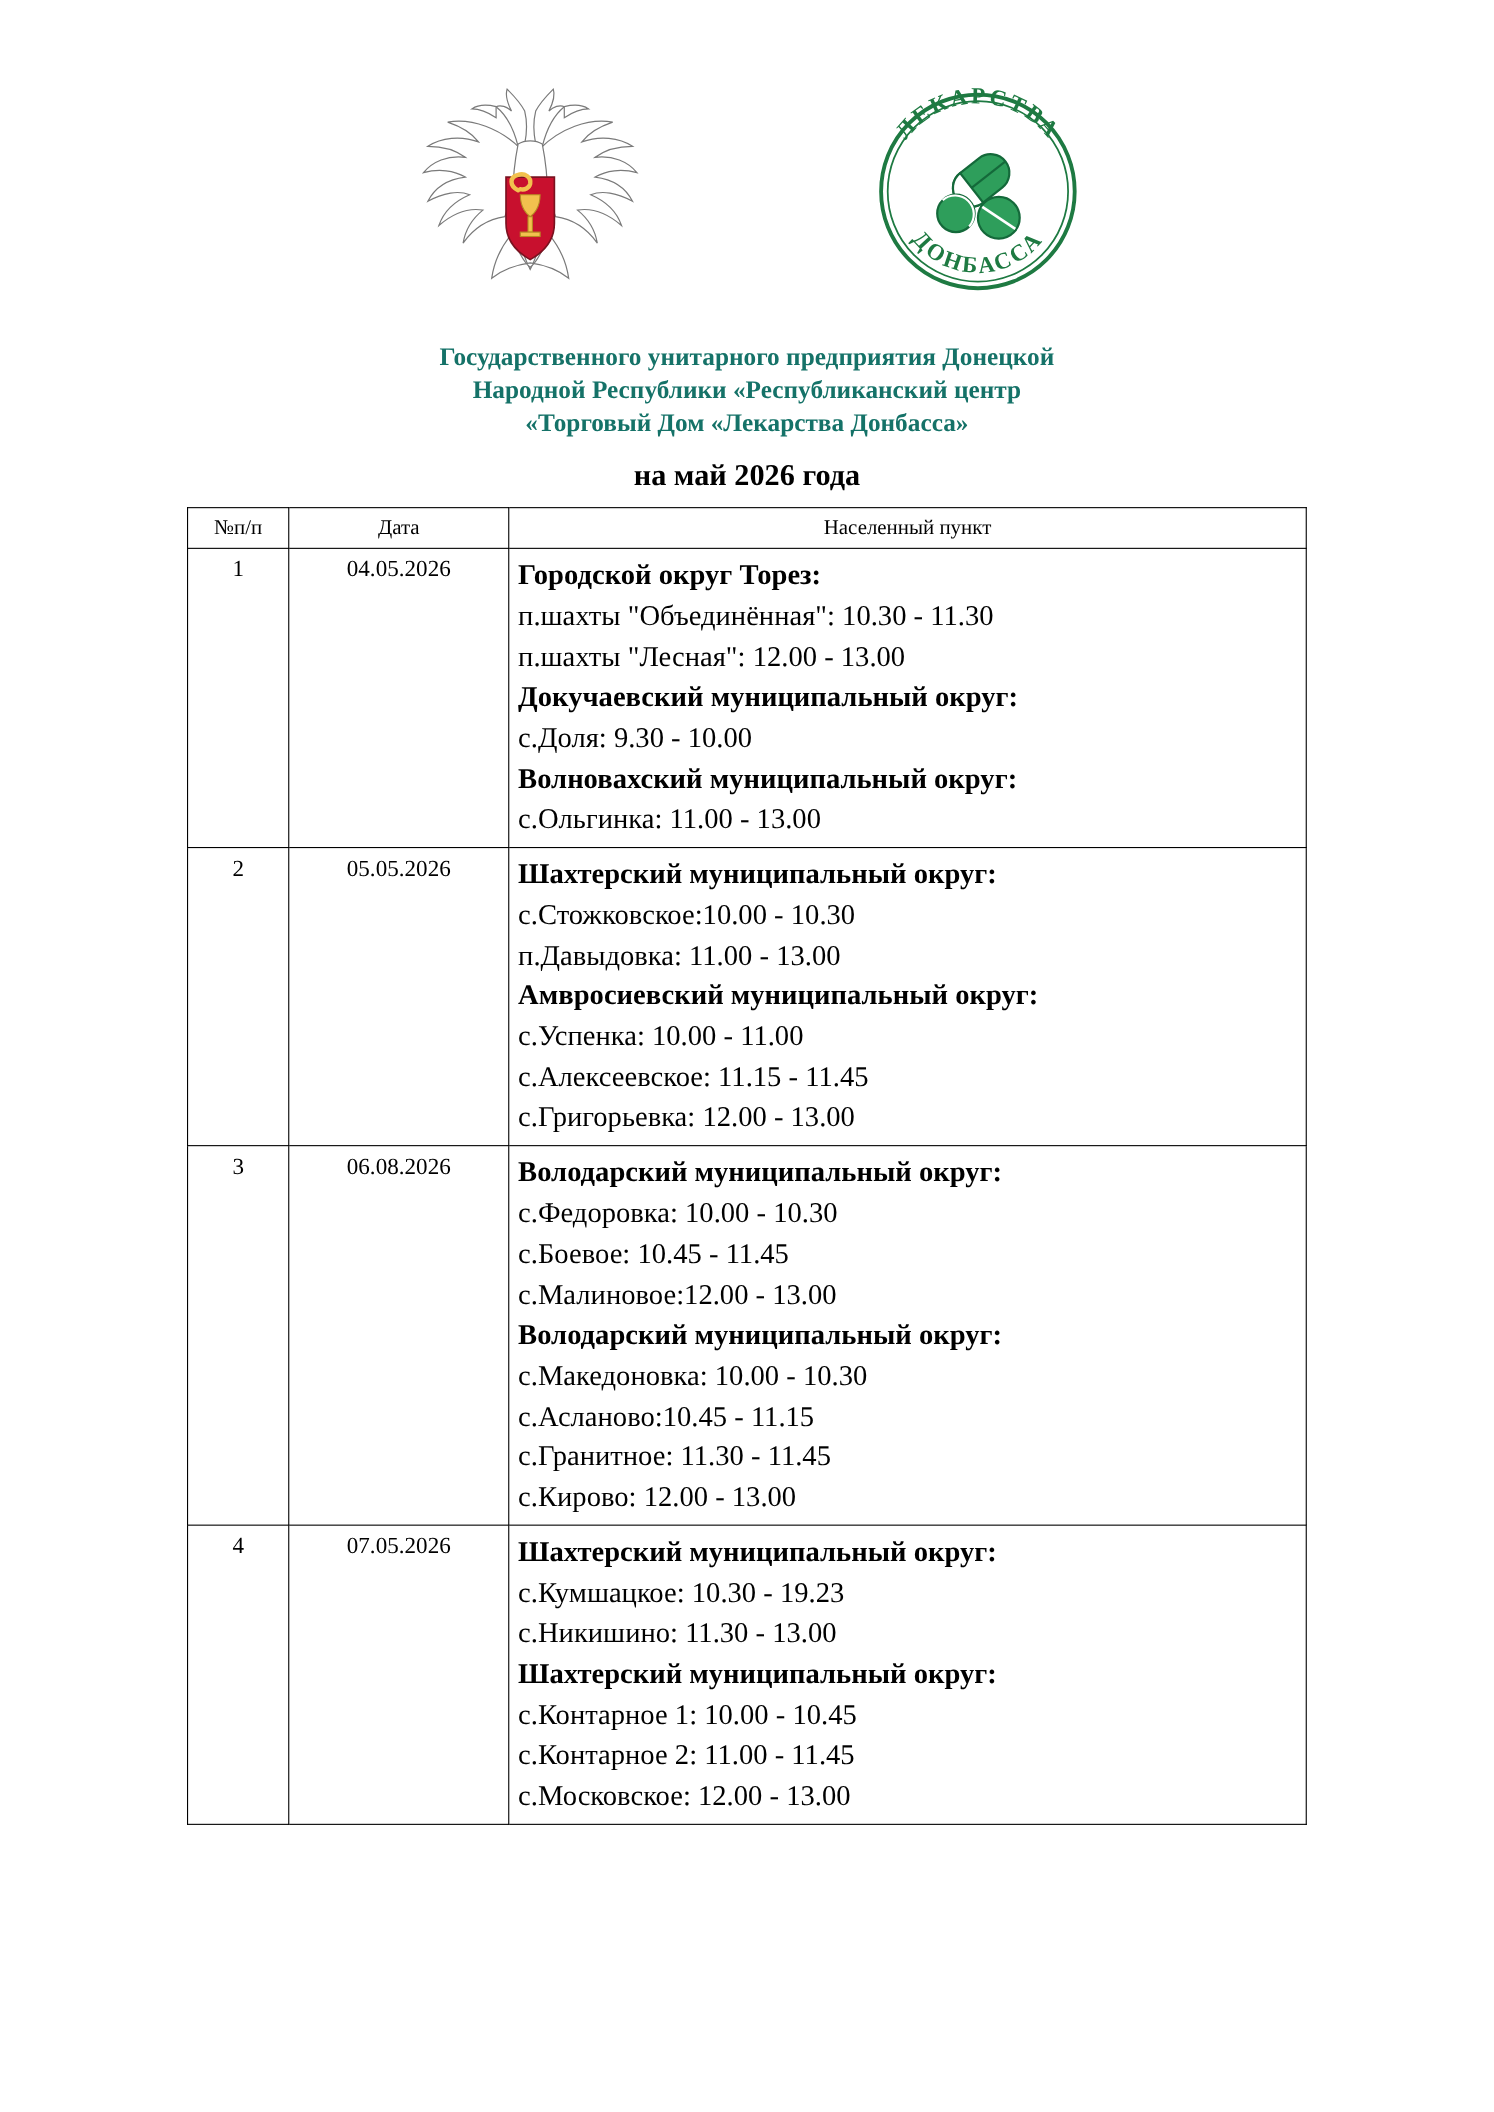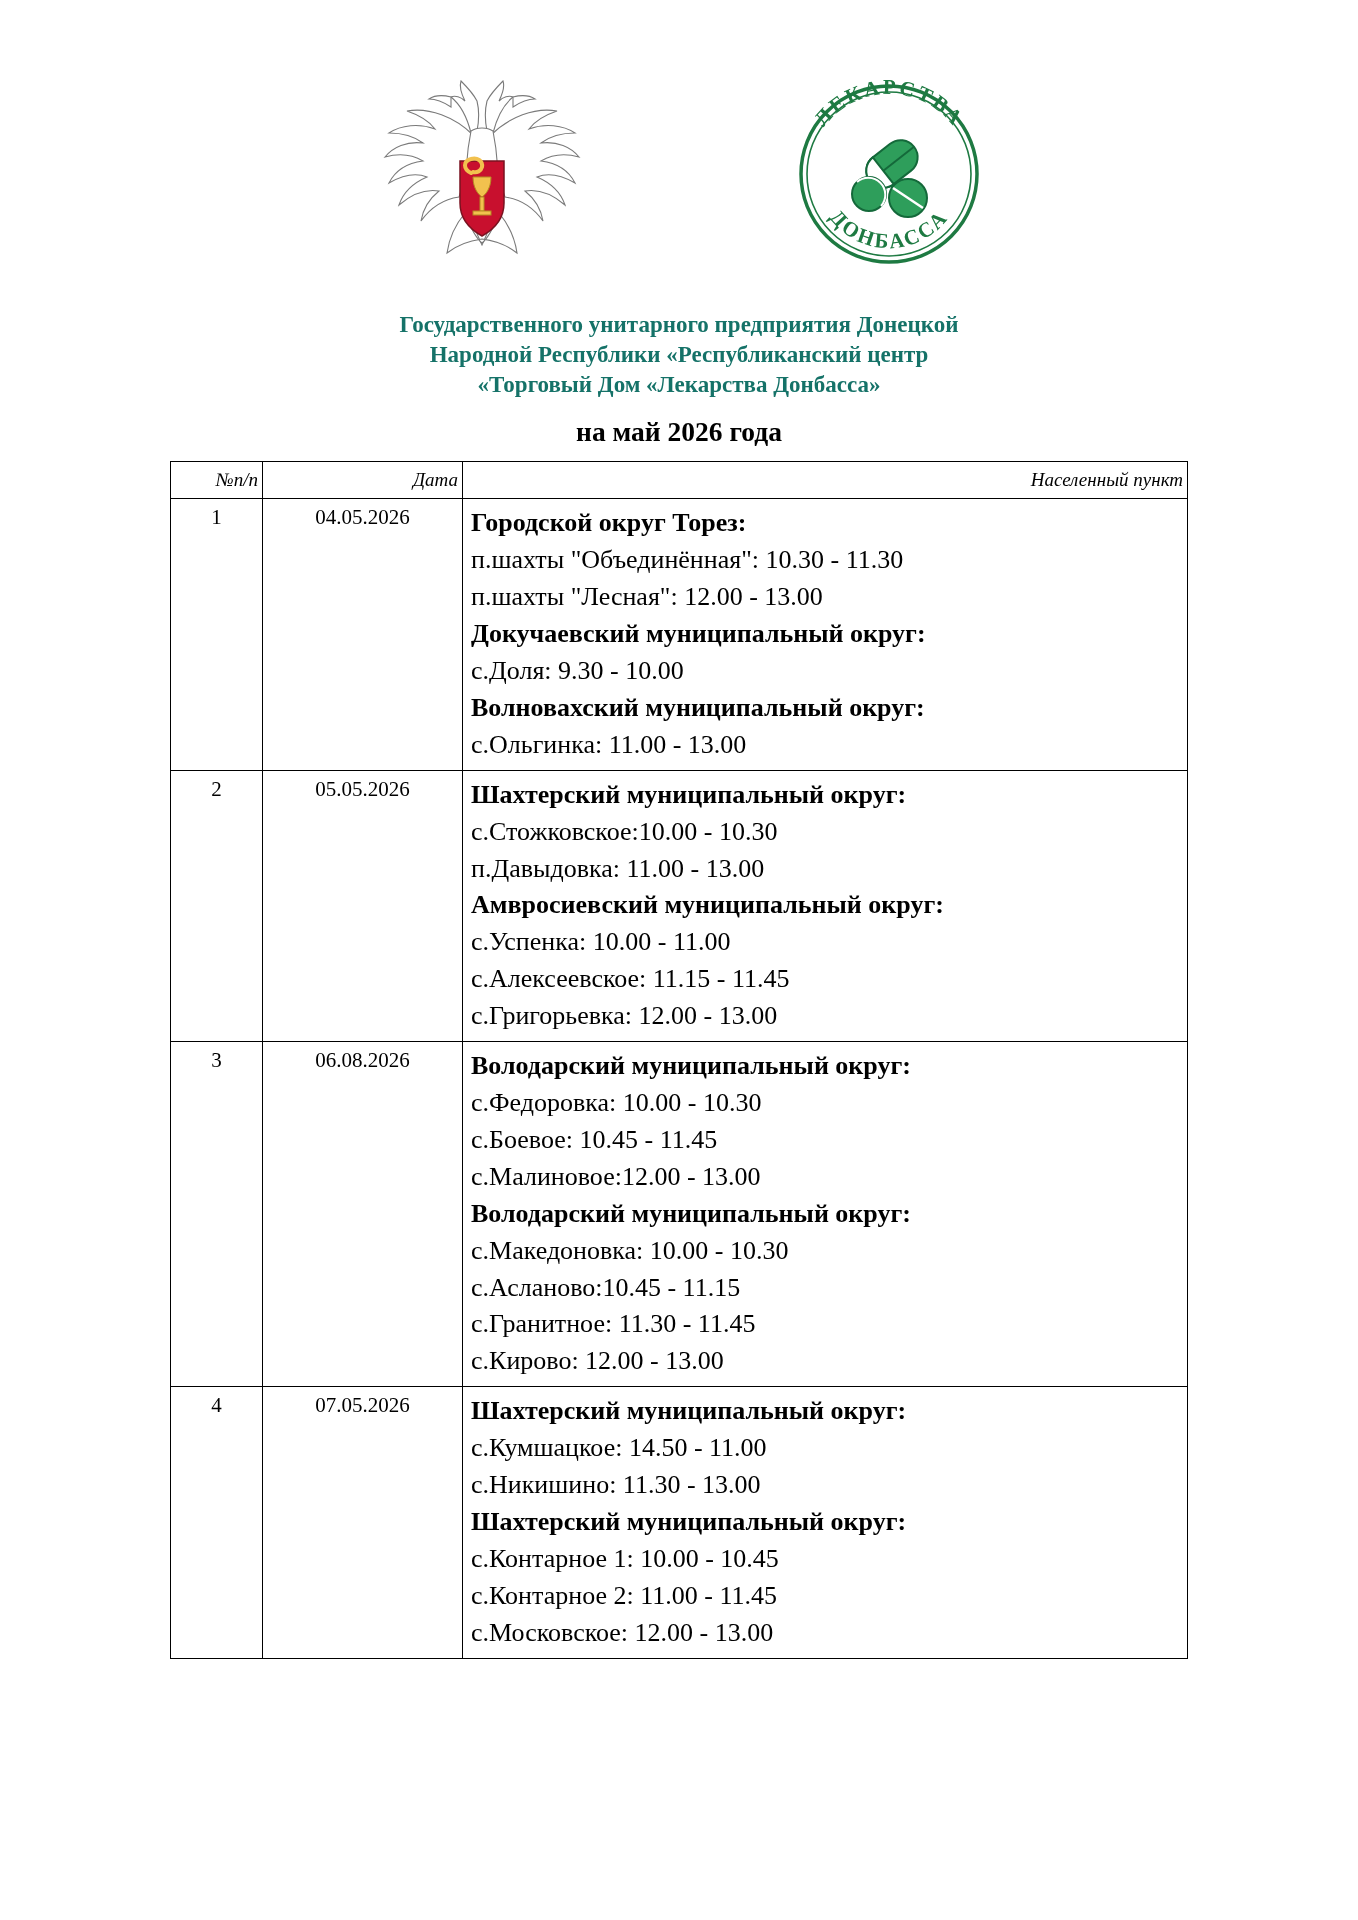--- a/index.html
+++ b/index.html
@@ -65,22 +65,21 @@
     margin-top: 12px;
     table-layout: fixed;
   }
   table.schedule th,
   table.schedule td {
     border: 1px solid #000000;
     vertical-align: top;
     padding: 6px 8px;
   }
   table.schedule thead th {
-    text-align: right;
-    font-style: italic;
+    text-align: center;
     font-weight: normal;
     font-size: 19px;
     padding: 7px 4px;
   }
   col.col-num  { width: 92px; }
   col.col-date { width: 200px; }
   col.col-loc  { width: auto; }
 
   td.cell-num,
   td.cell-date {
@@ -237,21 +236,21 @@
             <div class="loc-item">с.Асланово:10.45 - 11.15</div>
             <div class="loc-item">с.Гранитное: 11.30 - 11.45</div>
             <div class="loc-item">с.Кирово:  12.00 - 13.00</div>
           </td>
         </tr>
         <tr>
           <td class="cell-num">4</td>
           <td class="cell-date">07.05.2026</td>
           <td class="cell-loc">
             <div class="loc-head">Шахтерский муниципальный округ:</div>
-            <div class="loc-item">с.Кумшацкое: 14.50 - 11.00</div>
+            <div class="loc-item">с.Кумшацкое: 10.30 - 19.23</div>
             <div class="loc-item">с.Никишино: 11.30 - 13.00</div>
             <div class="loc-head">Шахтерский муниципальный округ:</div>
             <div class="loc-item">с.Контарное 1: 10.00 - 10.45</div>
             <div class="loc-item">с.Контарное 2: 11.00 - 11.45</div>
             <div class="loc-item">с.Московское: 12.00 - 13.00</div>
           </td>
         </tr>
       </tbody>
   </table>
 

